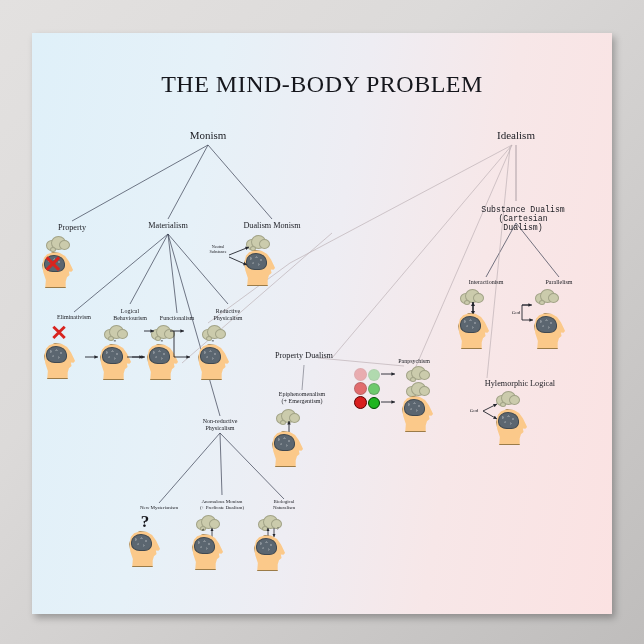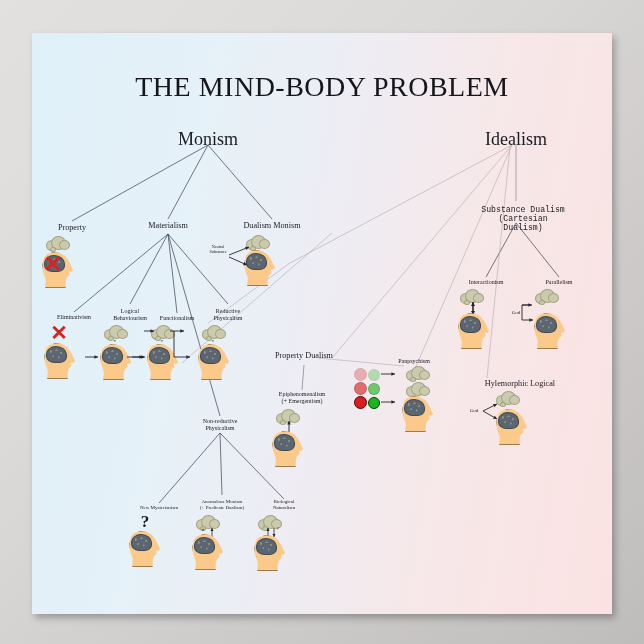--- a/index.html
+++ b/index.html
@@ -12,29 +12,29 @@
 
   #poster{
     position:absolute;left:32px;top:33px;width:580px;height:581px;
     background:linear-gradient(100deg,#dff0f9 0%,#e6f1f8 28%,#eeedf3 50%,#f7e7e8 72%,#fbe2e2 100%);
     box-shadow:3px 4px 7px rgba(0,0,0,.28);
     overflow:hidden;
   }
 
   #title{
     position:absolute;left:0;top:38px;width:580px;text-align:center;
-    font-size:28px;letter-spacing:.5px;color:#15161c;
+    font-size:24px;letter-spacing:.5px;color:#15161c;
     font-family:"Liberation Serif", serif;
   }
 
   svg.lines{position:absolute;left:0;top:0;width:580px;height:581px;}
 
   .nd{position:absolute;transform:translateX(-50%);text-align:center;color:#1b1c22;
       font-family:"Liberation Serif", serif;line-height:1.12;white-space:nowrap;}
-  .lvl1{font-size:18px;}
+  .lvl1{font-size:11px;}
   .lvl2{font-size:8.2px;}
   .lvl3{font-size:6.0px;}
   .lvl4{font-size:5.0px;}
   .tiny{font-size:4.2px;}
 
   .fig{position:absolute;transform:translateX(-50%);}
 
   
   .head{position:relative;width:30px;height:34px;}
   .head .skin{

